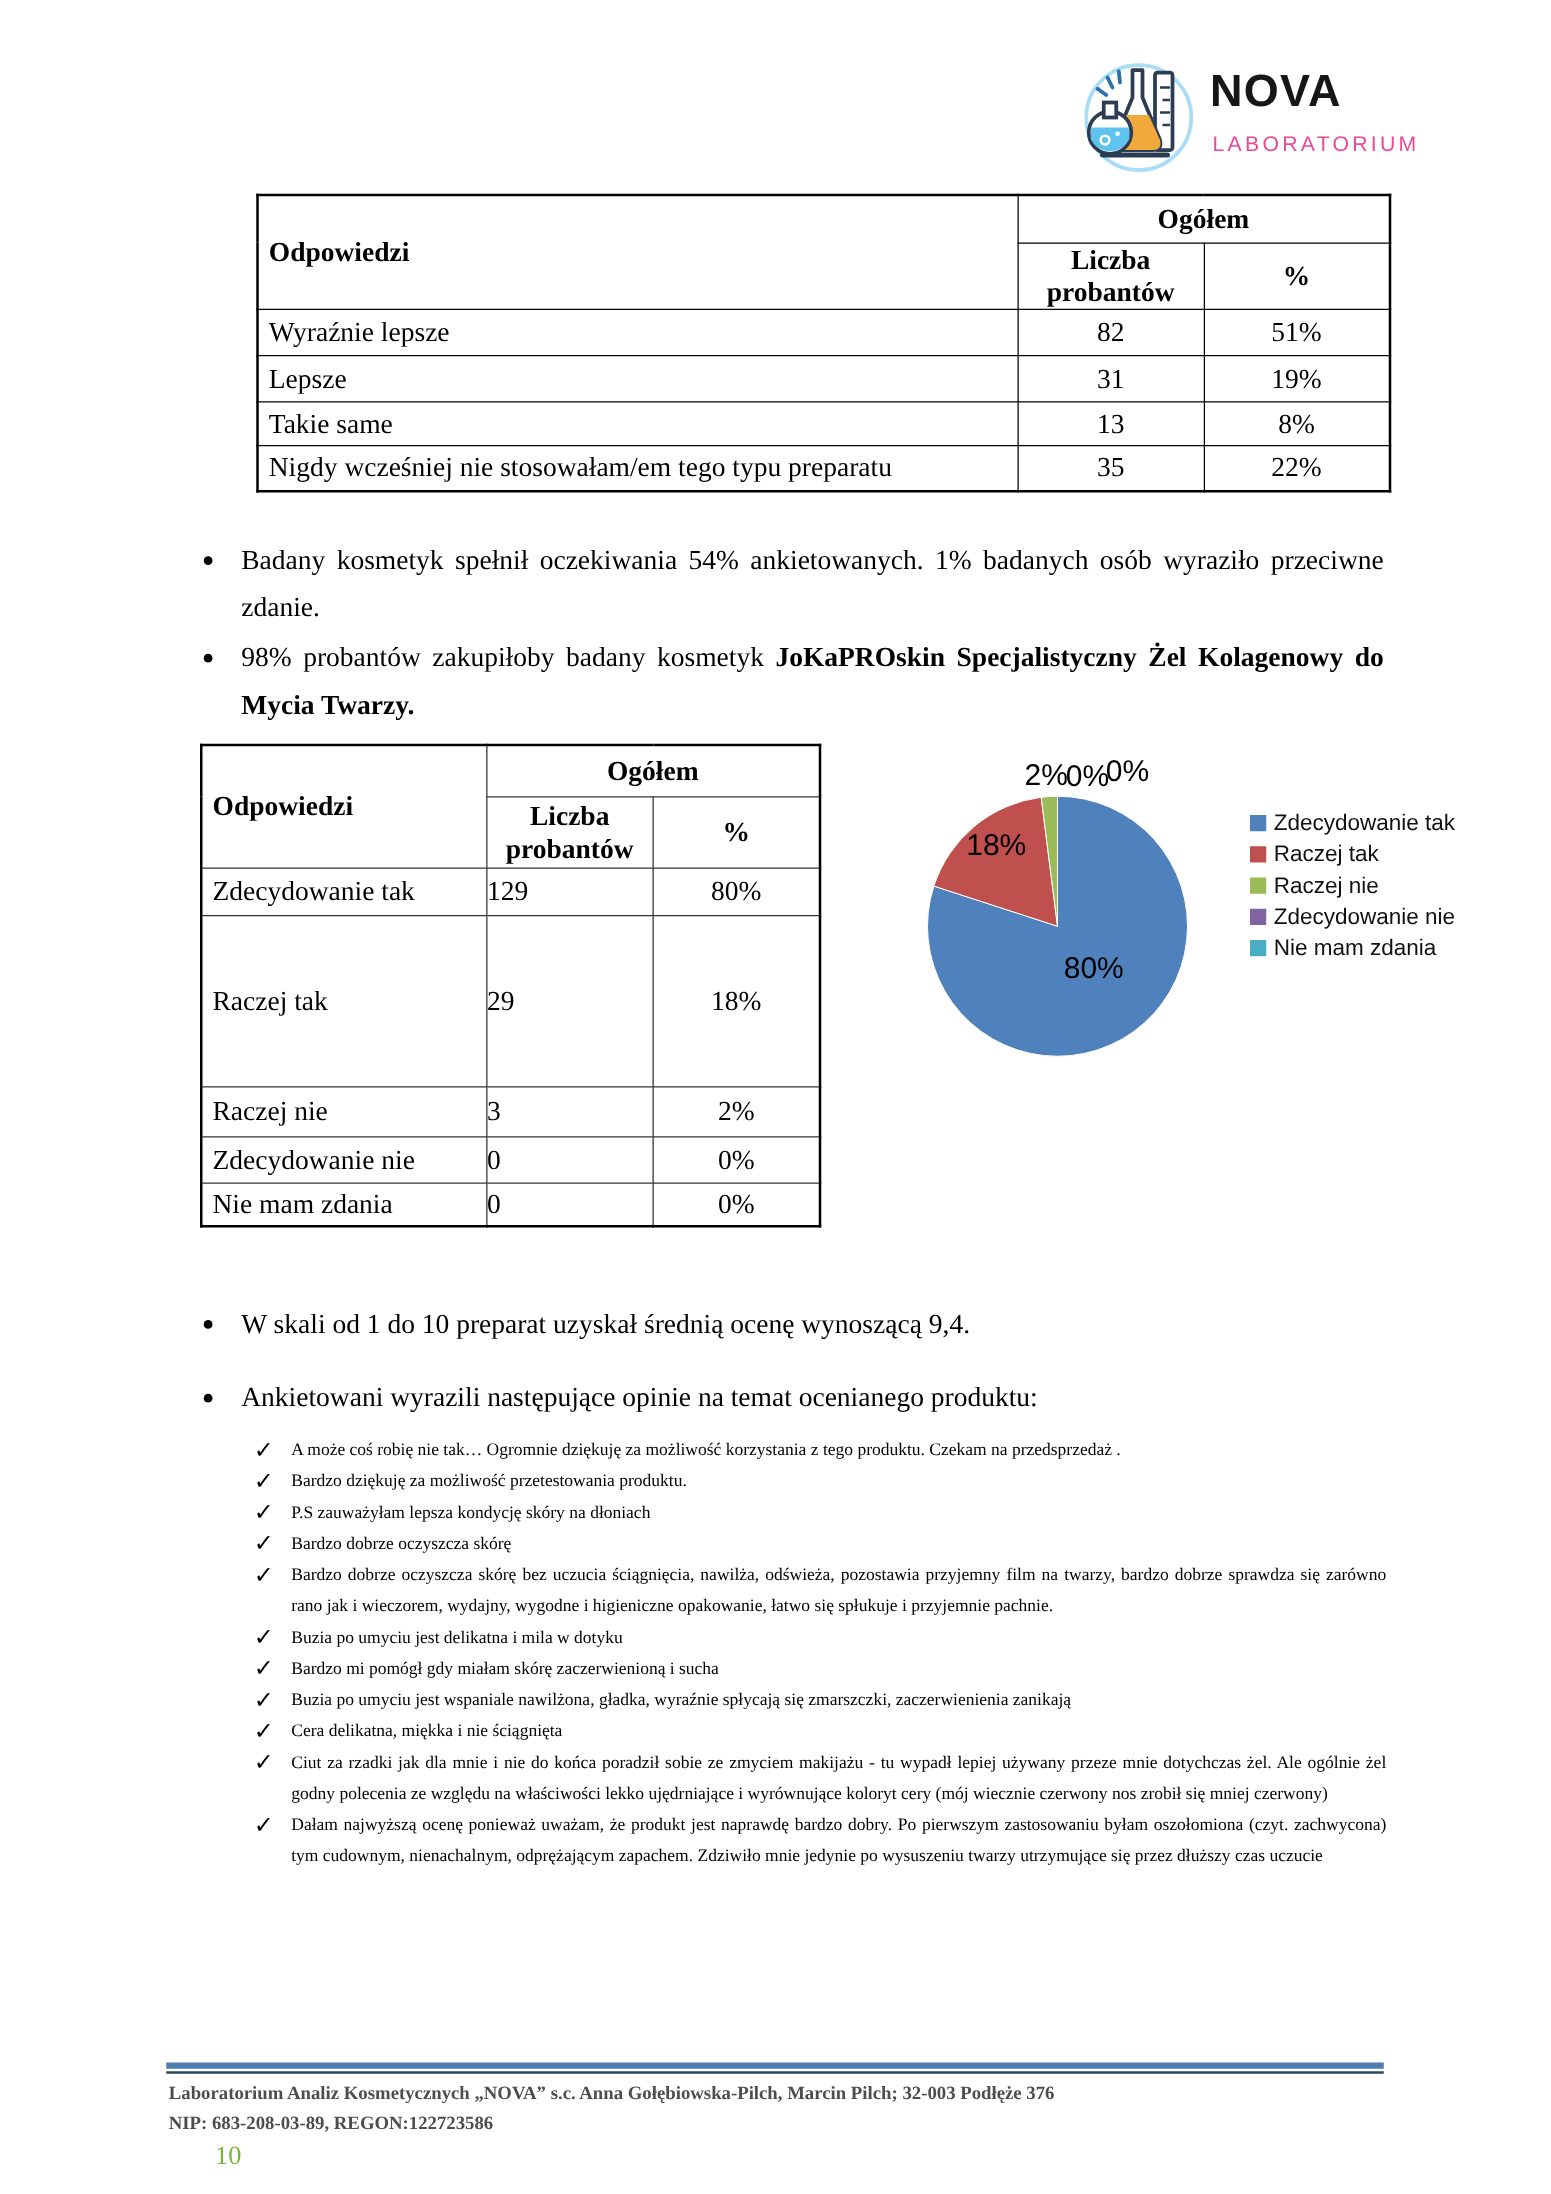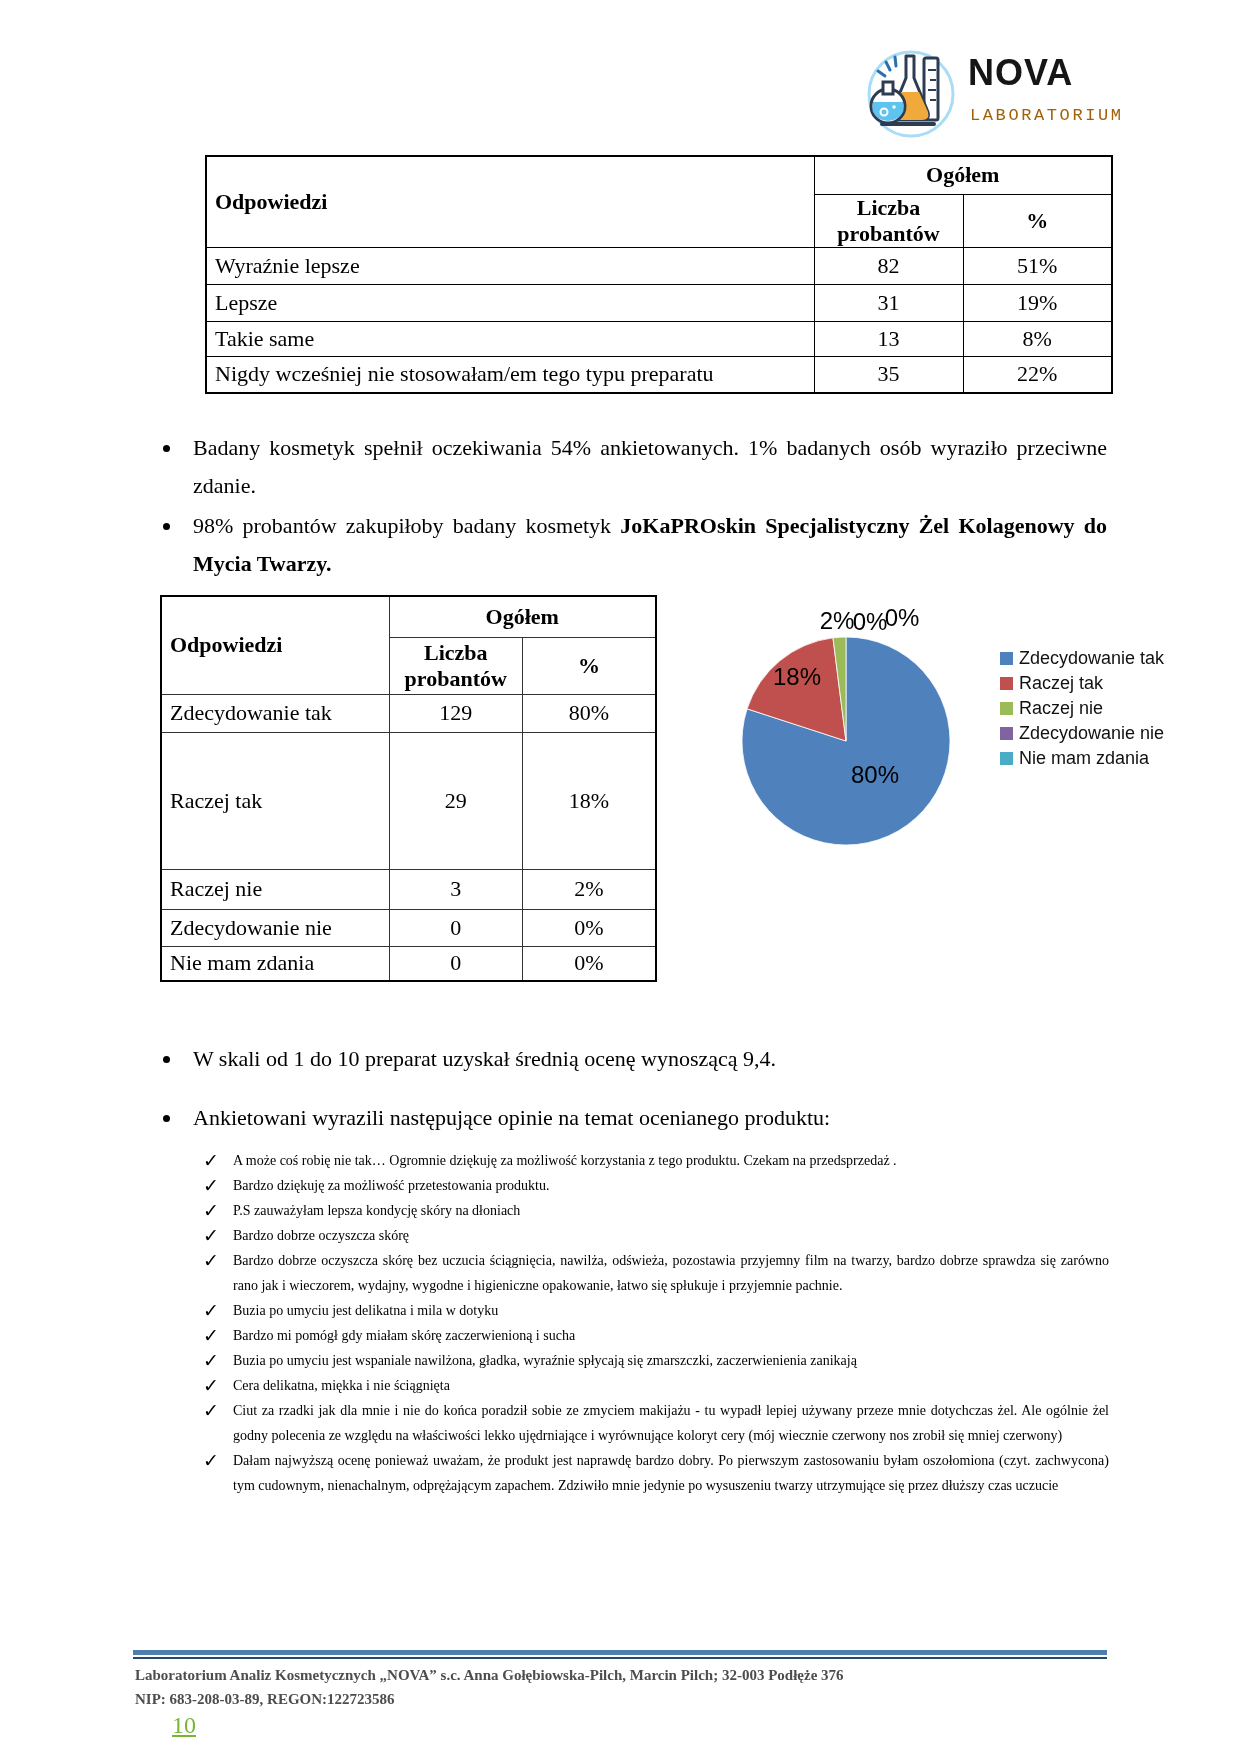--- a/index.html
+++ b/index.html
@@ -6,34 +6,34 @@
   html,body { background:#ffffff; }
   body {
     position:relative; width:1241px; height:1755px; overflow:hidden;
     font-family:"Liberation Serif", serif; color:#000;
   }
   
   .logo-wrap { position:absolute; left:862px; top:44px; width:300px; height:100px; }
   .logo-svg { position:absolute; left:0; top:2px; }
   .logo-title { position:absolute; left:106px; top:8px; font-family:"Liberation Sans",sans-serif;
     font-size:36px; font-weight:bold; color:#161616; letter-spacing:1px; }
-  .logo-sub { position:absolute; left:108px; top:62px; font-family:Liberation Mono, monospace;
-    font-size:17px; color:#a16207; letter-spacing:2.6px; }
+  .logo-sub { position:absolute; left:108px; top:62px; font-family:Liberation Sans, sans-serif;
+    font-size:17px; color:#ec4899; letter-spacing:2.6px; }
   
   table { border-collapse:collapse; table-layout:fixed; position:absolute; background:#fff; }
   td, th { border:1px solid #000; font-size:22px; overflow:hidden; }
   th { font-weight:bold; }
   .t1 { left:205px; top:155px; width:908px; border:2px solid #000; }
   .t1 .c1 { width:608px; text-align:left; padding-left:8px; }
   .t1 .c2 { width:237px; text-align:center; }
   .t1 .c3 { width:63px;  text-align:center; }
   .t2 { left:160px; top:595px; width:497px; border:2px solid #000; }
   .t2 td, .t2 th { border-color:#333; }
   .t2 .c1 { width:228px; text-align:left; padding-left:8px; }
-  .t2 .c2 { width:160px; text-align:center; }
+  .t2 .c2 { width:160px; }
   .t2 .c3 { width:109px; text-align:center; }
   
   .para { position:absolute; left:193px; width:914px; font-size:22px; line-height:38px;
     text-align:justify; }
   .para b { font-weight:bold; }
   .bullet-dot { position:absolute; left:163px; width:7px; height:7px; border-radius:50%;
     background:#000; }
   
   .chart { position:absolute; left:640px; top:600px; width:580px; height:280px; }
   .pie-label { position:absolute; transform:translate(-50%,-50%);
@@ -46,21 +46,21 @@
   .opinions { position:absolute; left:203px; top:1148px; width:906px; list-style:none; }
   .opinions li { position:relative; padding-left:30px; font-size:14px; line-height:25px;
     text-align:justify; }
   .chk { position:absolute; left:0; top:0; font-size:19px; }
   .chk::before { content:"\2713"; }
   
   .footer-rule { position:absolute; left:133px; top:1650px; width:974px; height:9px;
     border-top:5px solid #4d7eae; border-bottom:2px solid #25486b; }
   .footer-text { position:absolute; left:135px; top:1663px; width:980px;
     font-size:15px; line-height:24px; color:#4d4d4d;font-weight:bold; }
-  .page-num { position:absolute; left:172px; top:1712px; font-size:24px; color:#77b733;text-decoration:underline; }
+  .page-num { position:absolute; left:172px; top:1712px; font-size:21px; color:#77b733; }
 </style>
 </head>
 <body>
 
 <div class="logo-wrap">
   <svg class="logo-svg" width="98" height="94" viewBox="0 0 98 94">
     <circle cx="49" cy="48" r="42" fill="none" stroke="#a9ddf6" stroke-width="3"></circle>
     <g stroke="#2c6fae" stroke-width="3" stroke-linecap="round">
       <line x1="24" y1="16" x2="28" y2="24"></line>
         <line x1="33" y1="11" x2="34" y2="20"></line>

